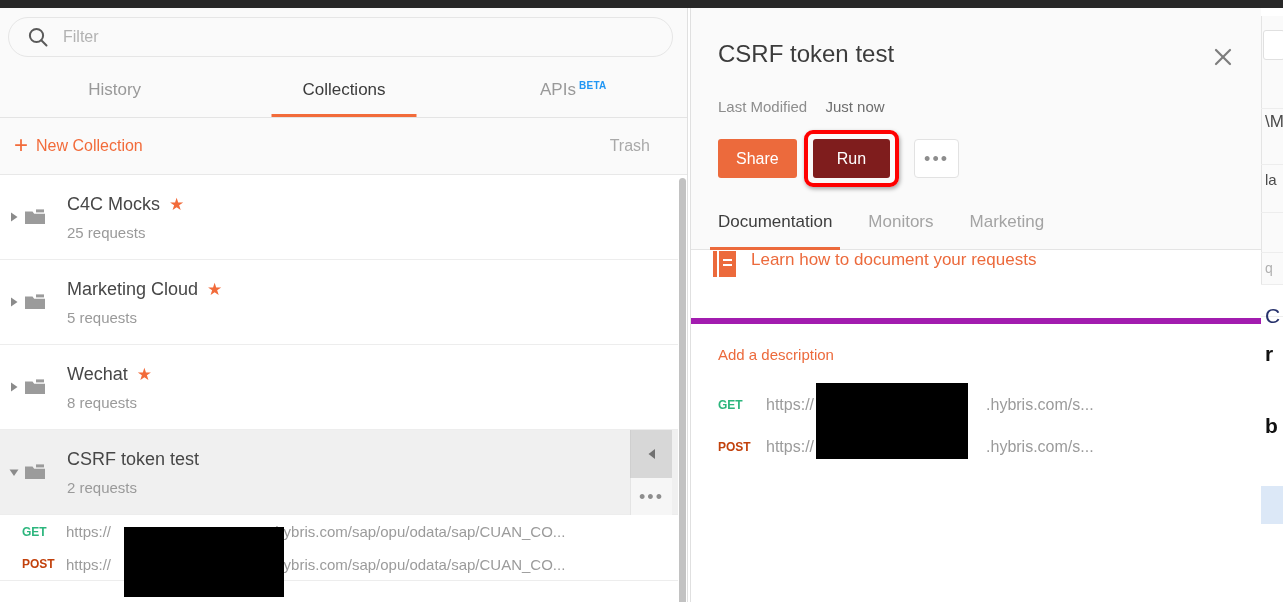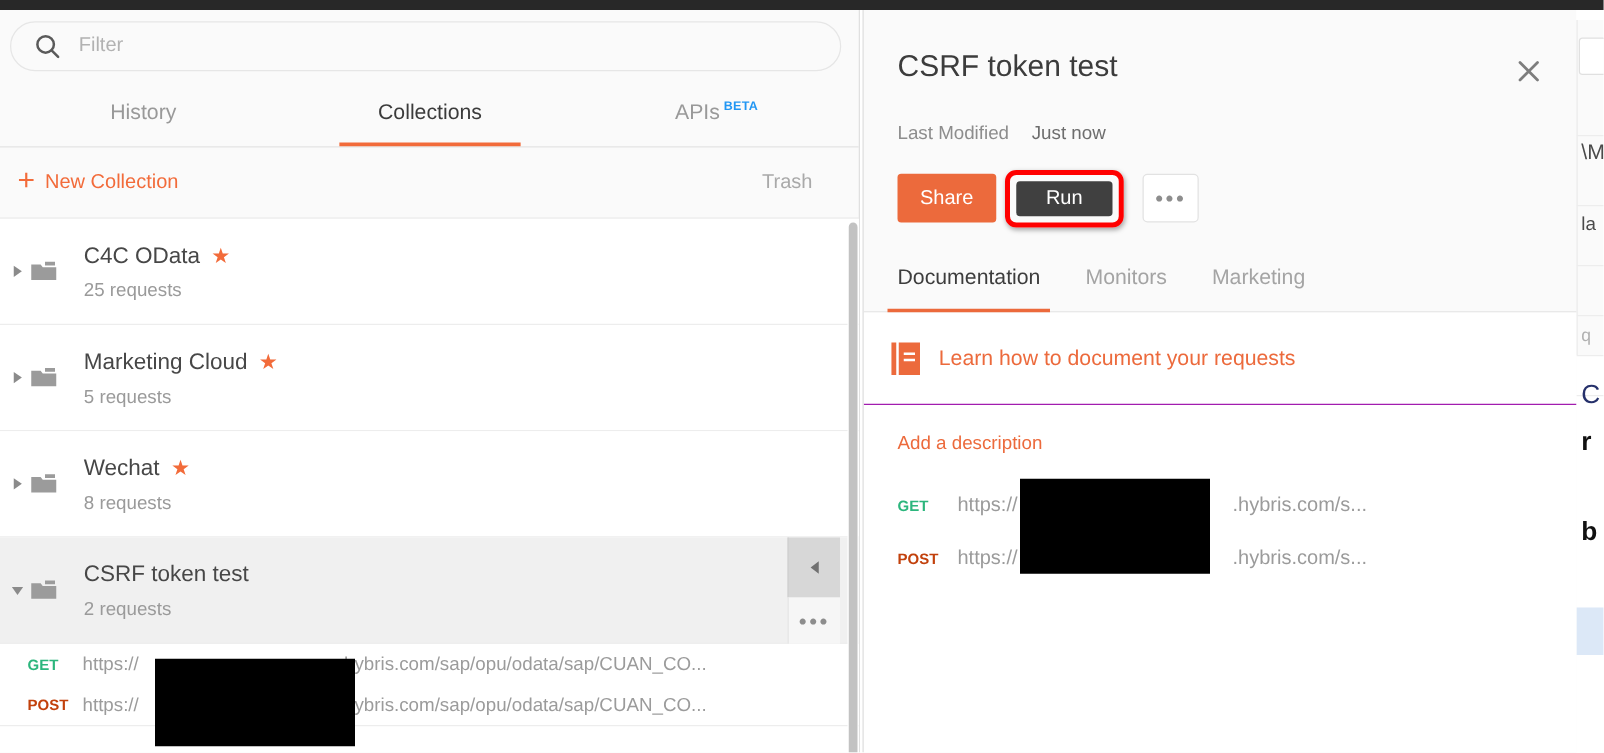--- a/index.html
+++ b/index.html
@@ -270,25 +270,25 @@
   .btn-share {
     background: #ec6a3c; color: #fff;
     border: 0; border-radius: 3px;
     font-family: "Liberation Sans", sans-serif;
     font-size: 16px;
     padding: 0 18px; height: 39px;
     cursor: pointer;
   }
   .run-wrap { position: relative; margin-left: 16px; }
   .btn-run {
-    background: #404040; color: #fff;
+    background: #7f1d1d; color: #fff;
     border: 0; border-radius: 3px;
     font-family: "Liberation Sans", sans-serif;
     font-size: 16px;
-    padding: 0 24px; height: 28px;
+    padding: 0 24px; height: 39px;
     cursor: pointer;
   }
   .run-highlight {
     position: absolute;
     top: -9px; left: -9px;
     width: calc(100% + 18px); height: calc(100% + 18px);
     border: 4px solid #ff0000;
     border-radius: 9px;
     pointer-events: none;
     box-shadow: 1px 2px 4px rgba(0,0,0,.35);
@@ -324,23 +324,23 @@
     height: 3px; background: #ec6a3c;
   }
 
   .panel-body {
     position: absolute; top: 242px; left: 0;
     width: 571px; height: 352px;
     background: #ffffff;
   }
   .doc-learn {
     height: 74px;
-    display: flex; align-items: center;
+    display: flex; align-items: flex-start;
     padding-left: 22px;
-    border-bottom: 1px solid #a21caf;
+    border-bottom: 6px solid #a21caf;
   }
   .doc-learn .book { margin-right: 14px; display: flex; }
   .doc-learn .lbl {
     color: #ec6a3c; font-size: 17px; cursor: pointer;
   }
   .doc-desc {
     height: 60px;
     display: flex; align-items: center;
     padding-left: 27px;
     color: #ec6a3c; font-size: 15px;
@@ -426,21 +426,21 @@
             </svg>
         </span>
         <span class="folder-icon">
           <svg width="22" height="18" viewBox="0 0 22 18">
             <path d="M1 3.5h7.5l1.7 2.2H21V16H1z" fill="#9b9b9b"></path>
             <rect x="12" y="1.4" width="8" height="3" fill="#9b9b9b"></rect>
           </svg>
         </span>
         <span class="coll-text">
           <span class="coll-name">
-            <span>C4C OData</span>
+            <span>C4C Mocks</span>
             <span class="star">★</span>
           </span>
           <span class="coll-count" style="display:block">25 requests</span>
         </span>
       </div>
 
       <div class="coll-item">
         <span class="caret">
           <svg width="10" height="10" viewBox="0 0 10 10">
               <polygon points="2,0.5 8.5,5 2,9.5" fill="#8b8b8b"></polygon>

